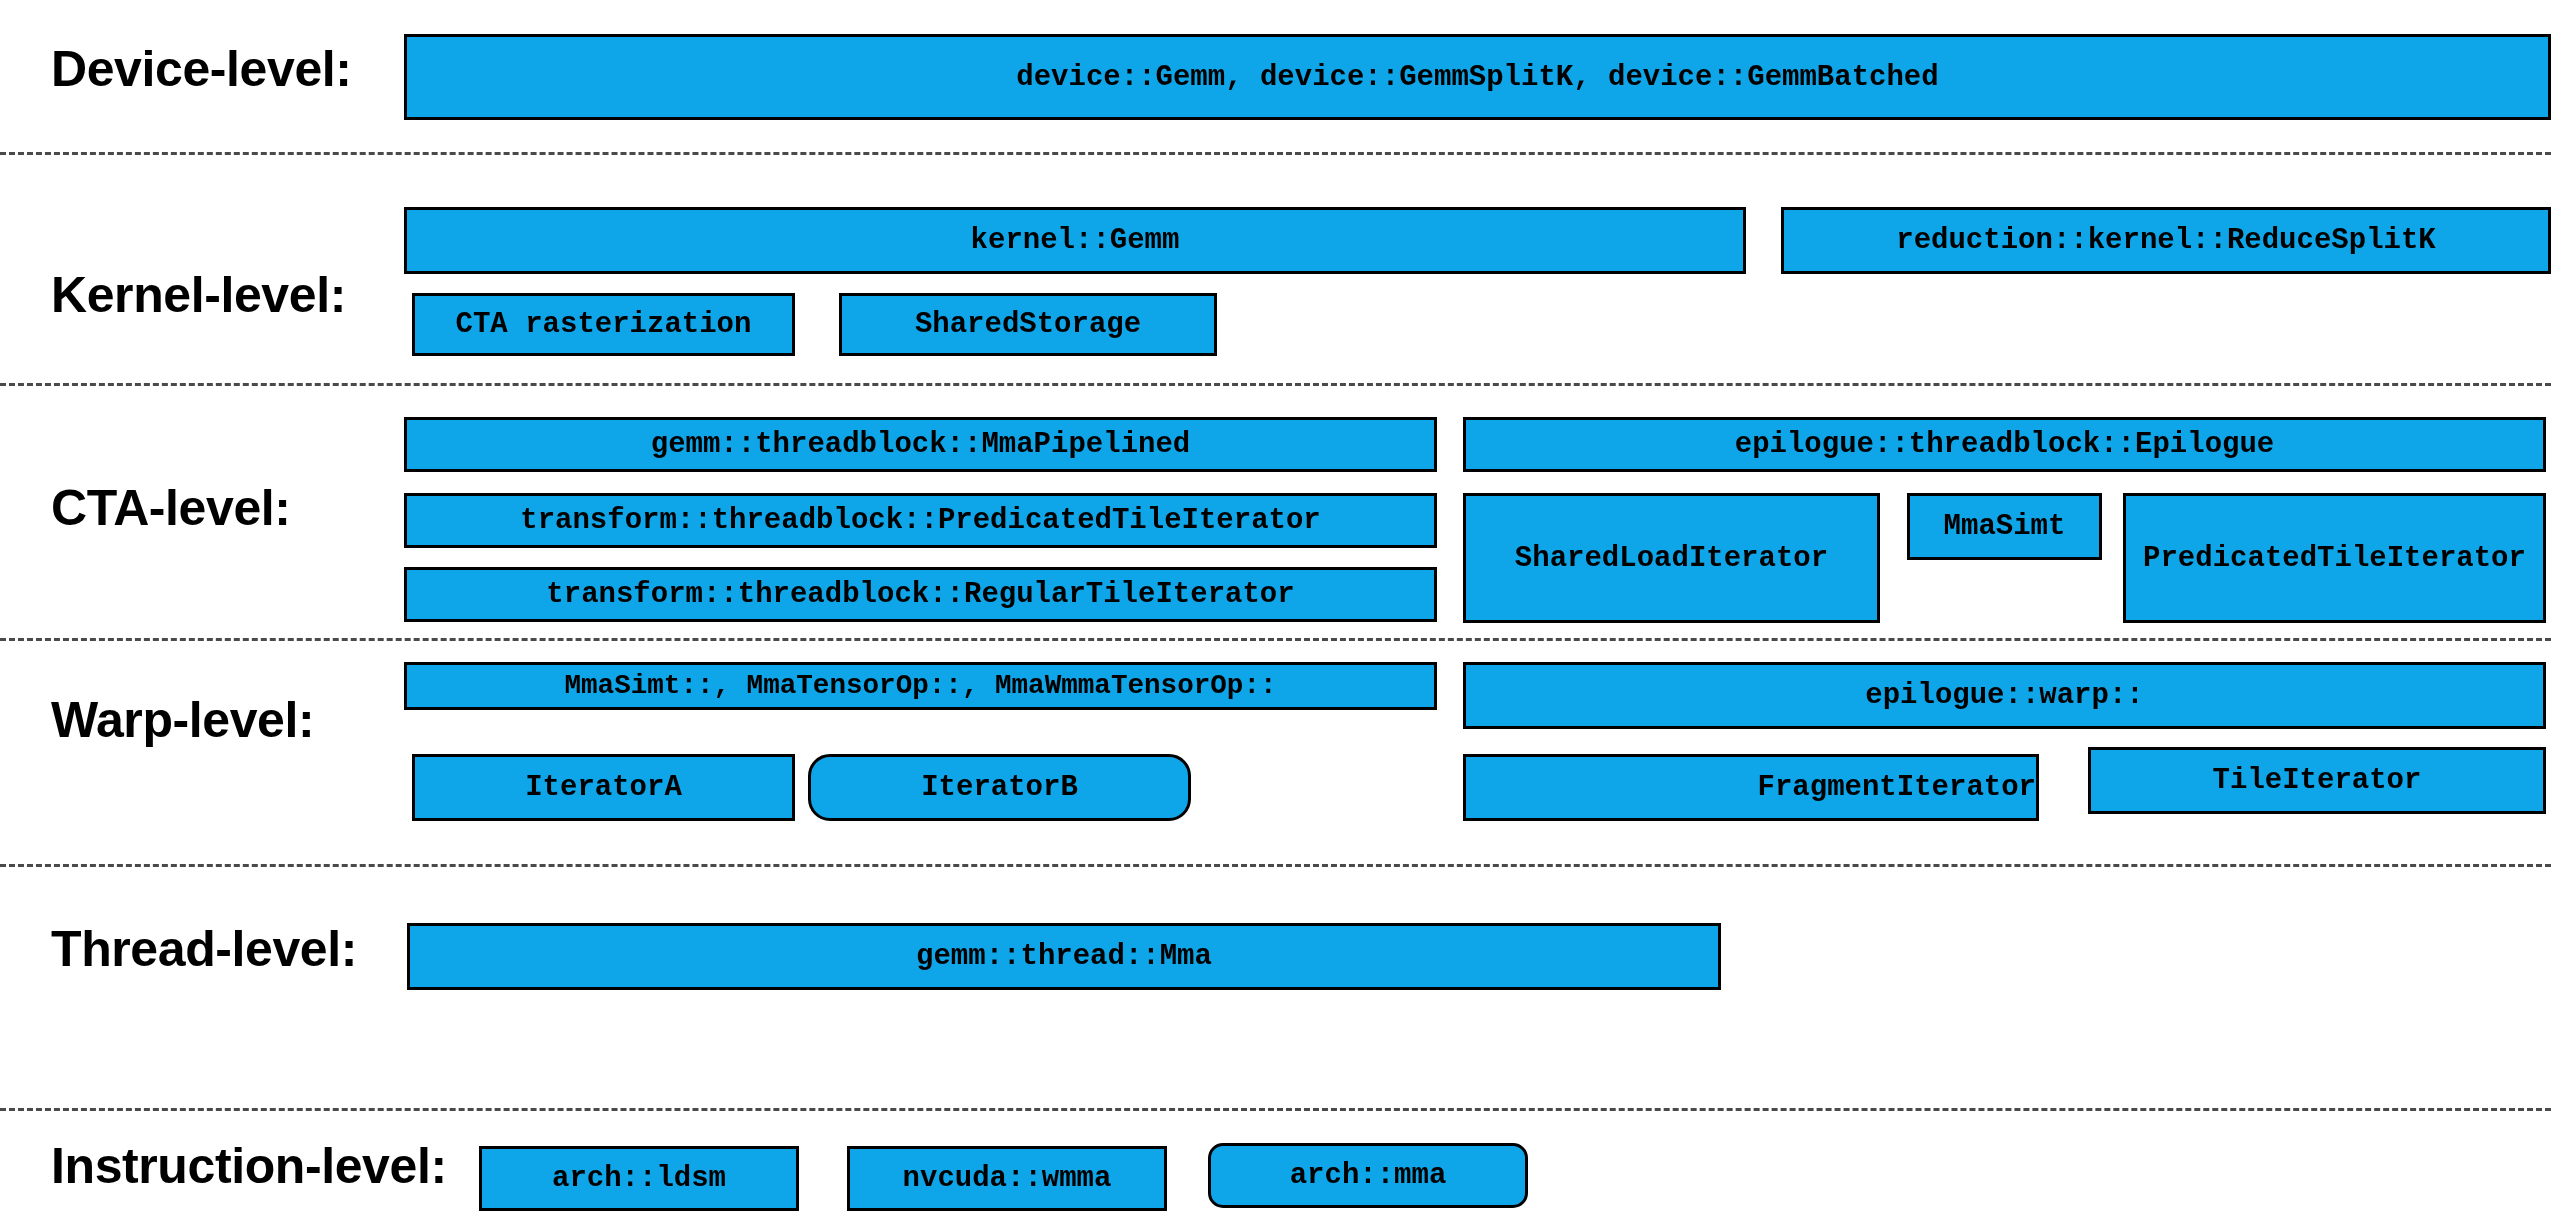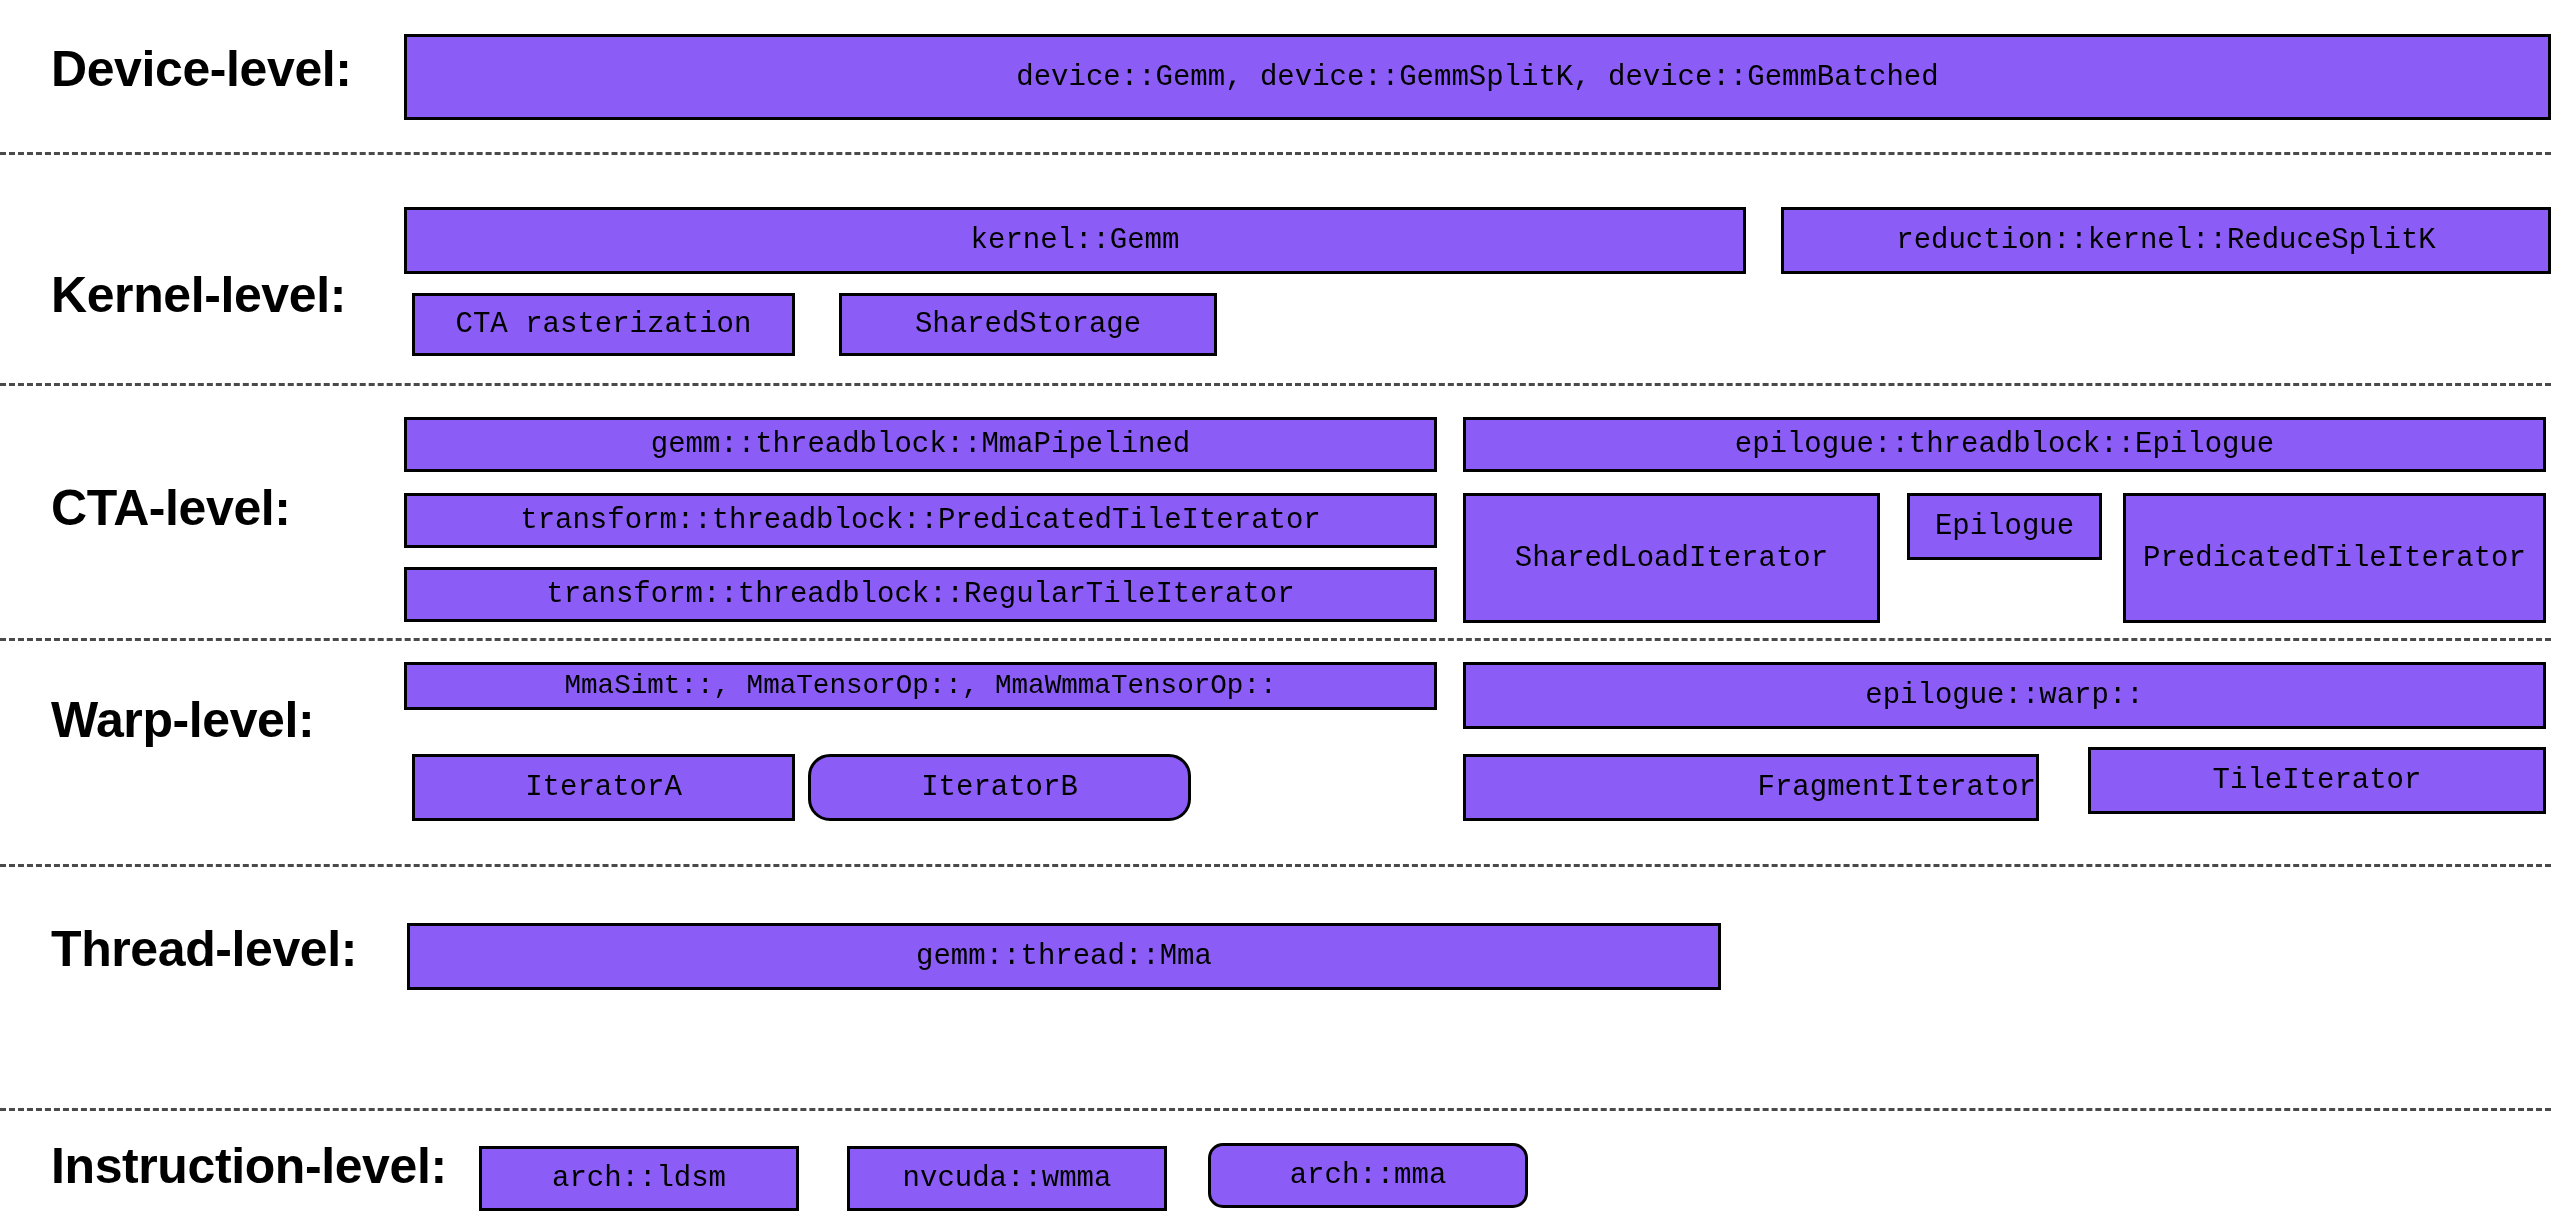--- a/index.html
+++ b/index.html
@@ -27,28 +27,29 @@
   }
   .sep {
     position: absolute;
     height: 0;
     border-top: 3.8px dashed #4a4a4a;
   }
   .box {
     position: absolute;
     box-sizing: border-box;
     border: 3.8px solid #000000;
-    background: #8b5cf6;
+    background: #0ea5e9;
     display: flex;
     align-items: center;
     justify-content: center;
     color: #000000;
     font-family: "Liberation Mono", monospace;
     white-space: nowrap;
     overflow: hidden;
+    font-weight: bold;
   }
   .box .t {
     font-family: "Liberation Mono", monospace;
     font-size: 29px;
     line-height: 1;
     letter-spacing: 0px;
   }
   .box.small .t { font-size: 27.6px; }
 </style>
 </head>
@@ -96,21 +97,21 @@
 
   <div class="box" style="left:404px; top:493px; width:1033px; height:55px;">
     <span class="t">transform::threadblock::PredicatedTileIterator</span>
   </div>
 
   <div class="box" style="left:1463px; top:493px; width:417px; height:130px;">
     <span class="t">SharedLoadIterator</span>
   </div>
 
   <div class="box" style="left:1907px; top:493px; width:195px; height:67px;">
-    <span class="t">Epilogue</span>
+    <span class="t">MmaSimt</span>
   </div>
 
   <div class="box" style="left:2123px; top:493px; width:423px; height:130px;">
     <span class="t">PredicatedTileIterator</span>
   </div>
 
   <div class="box" style="left:404px; top:567px; width:1033px; height:55px;">
     <span class="t">transform::threadblock::RegularTileIterator</span>
   </div>
 

